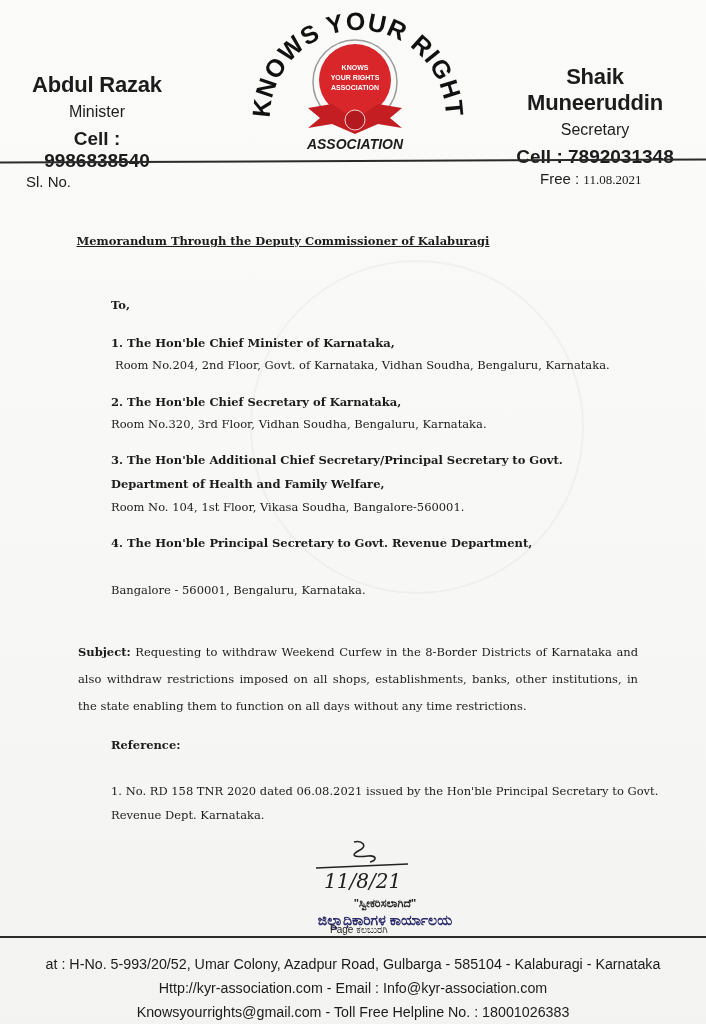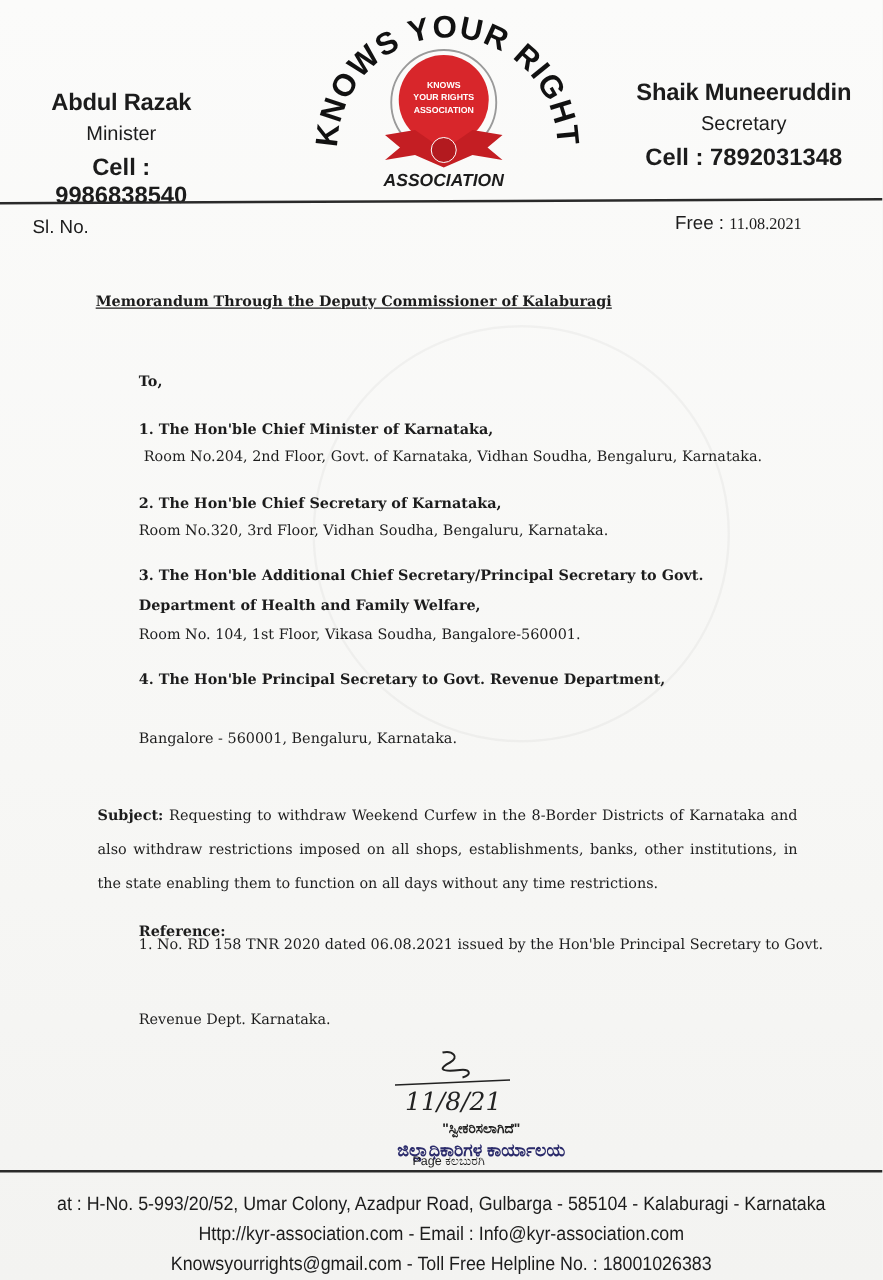--- a/index.html
+++ b/index.html
@@ -11,21 +11,21 @@
     position: relative;
   }
   .page { position: absolute; inset: 0; background: linear-gradient(180deg,#fbfbfa 0%,#f7f7f5 60%,#f3f3f1 100%); }
   .watermark {
     position: absolute; left: 250px; top: 260px; width: 330px; height: 330px;
     border-radius: 50%; border: 2px solid rgba(0,0,0,0.035);
   }
   
   .hdr-left { position: absolute; left: 22px; top: 72px; width: 150px; text-align: center; }
   .hdr-right { position: absolute; left: 505px; top: 64px; width: 180px; text-align: center; }
-  .h-name { font-weight: bold; font-size: 19px; letter-spacing: -0.2px; text-align: center; }
+  .h-name { font-weight: bold; font-size: 22px; letter-spacing: -0.2px; text-align: center; }
   .h-role { font-size: 16px; margin-top: 5px; }
   .h-cell { font-weight: bold; font-size: 19px; margin-top: 7px; }
   .logo { position: absolute; left: 240px; top: 0; width: 230px; height: 160px; }
   .logo svg { width: 230px; height: 160px; }
   .assoc-label { position: absolute; left: 290px; top: 136px; width: 130px; text-align: center; font-weight: bold; font-style: italic; font-size: 14px; }
   .rule-top { position: absolute; left: 0; top: 160px; width: 706px; height: 0; border-top: 2px solid #2a2a2a; transform: rotate(-0.25deg); }
   .slno { position: absolute; left: 26px; top: 173px; font-size: 15px; }
   .date { position: absolute; left: 540px; top: 170px; font-size: 15px; }
   .date-val { font-family: "Liberation Serif", serif; font-size: 13px; }
   
@@ -103,21 +103,21 @@
 
   <div class="para serif b" style="top:535px">4. The Hon'ble Principal Secretary to Govt. Revenue Department,</div>
   <div class="para serif" style="top:582px">Bangalore - 560001, Bengaluru, Karnataka.</div>
 
   <div class="subject serif">
     <span class="b">Subject:</span>
     <span>Requesting to withdraw Weekend Curfew in the 8-Border Districts of Karnataka and also withdraw restrictions imposed on all shops, establishments, banks, other institutions, in the state enabling them to function on all days without any time restrictions.</span>
   </div>
 
   <div class="para serif b" style="top:737px">Reference:</div>
-  <div class="para serif" style="top:747px">1. No. RD 158 TNR 2020 dated 06.08.2021 issued by the Hon'ble Principal Secretary to Govt.</div>
+  <div class="para serif" style="top:783px">1. No. RD 158 TNR 2020 dated 06.08.2021 issued by the Hon'ble Principal Secretary to Govt.</div>
   <div class="para serif" style="top:807px">Revenue Dept. Karnataka.</div>
 
   <svg class="sign" viewBox="0 0 100 56">
     <path d="M42,4 C50,2 56,8 48,12 C40,16 38,20 56,18 C64,17 66,22 58,24" fill="none" stroke="#222" stroke-width="1.6"></path>
     <path d="M4,30 L96,26" stroke="#222" stroke-width="1.3"></path>
     <text x="12" y="50" font-family="DejaVu Serif, serif" font-size="20" fill="#222" font-style="italic">11/8/21</text>
   </svg>
   <div class="stamp1">"ಸ್ವೀಕರಿಸಲಾಗಿದೆ"</div>
   <div class="stamp2">ಜಿಲ್ಲಾಧಿಕಾರಿಗಳ ಕಾರ್ಯಾಲಯ</div>
   <div class="page-no">Page ಕಲಬುರಗಿ</div>

